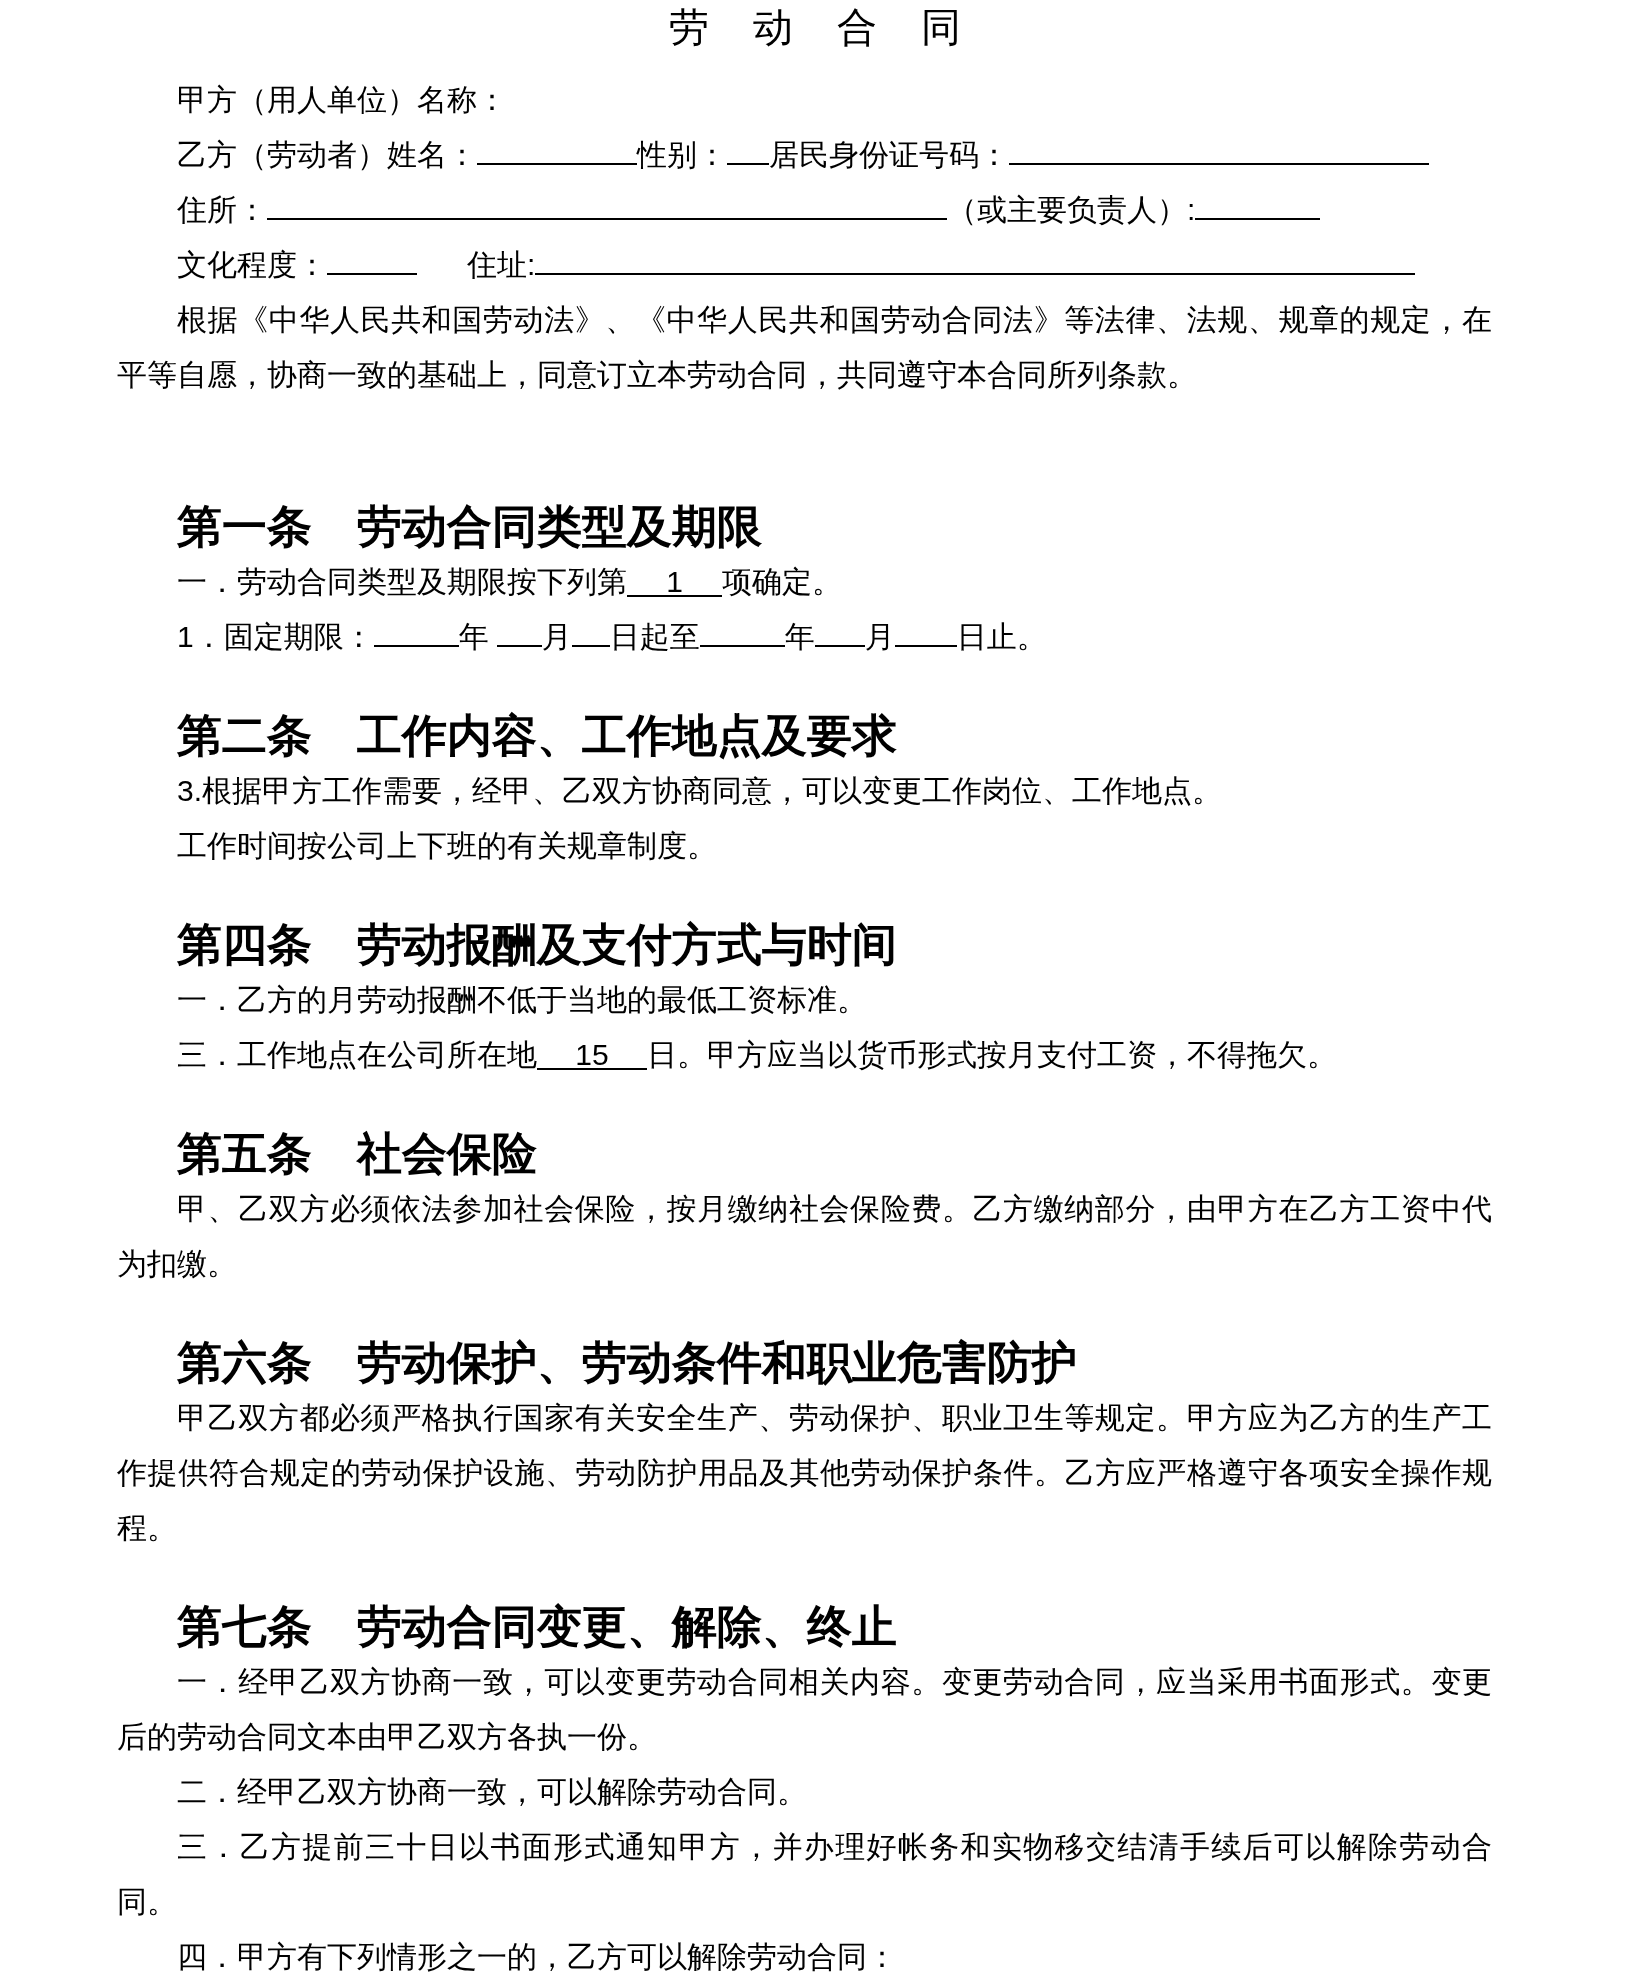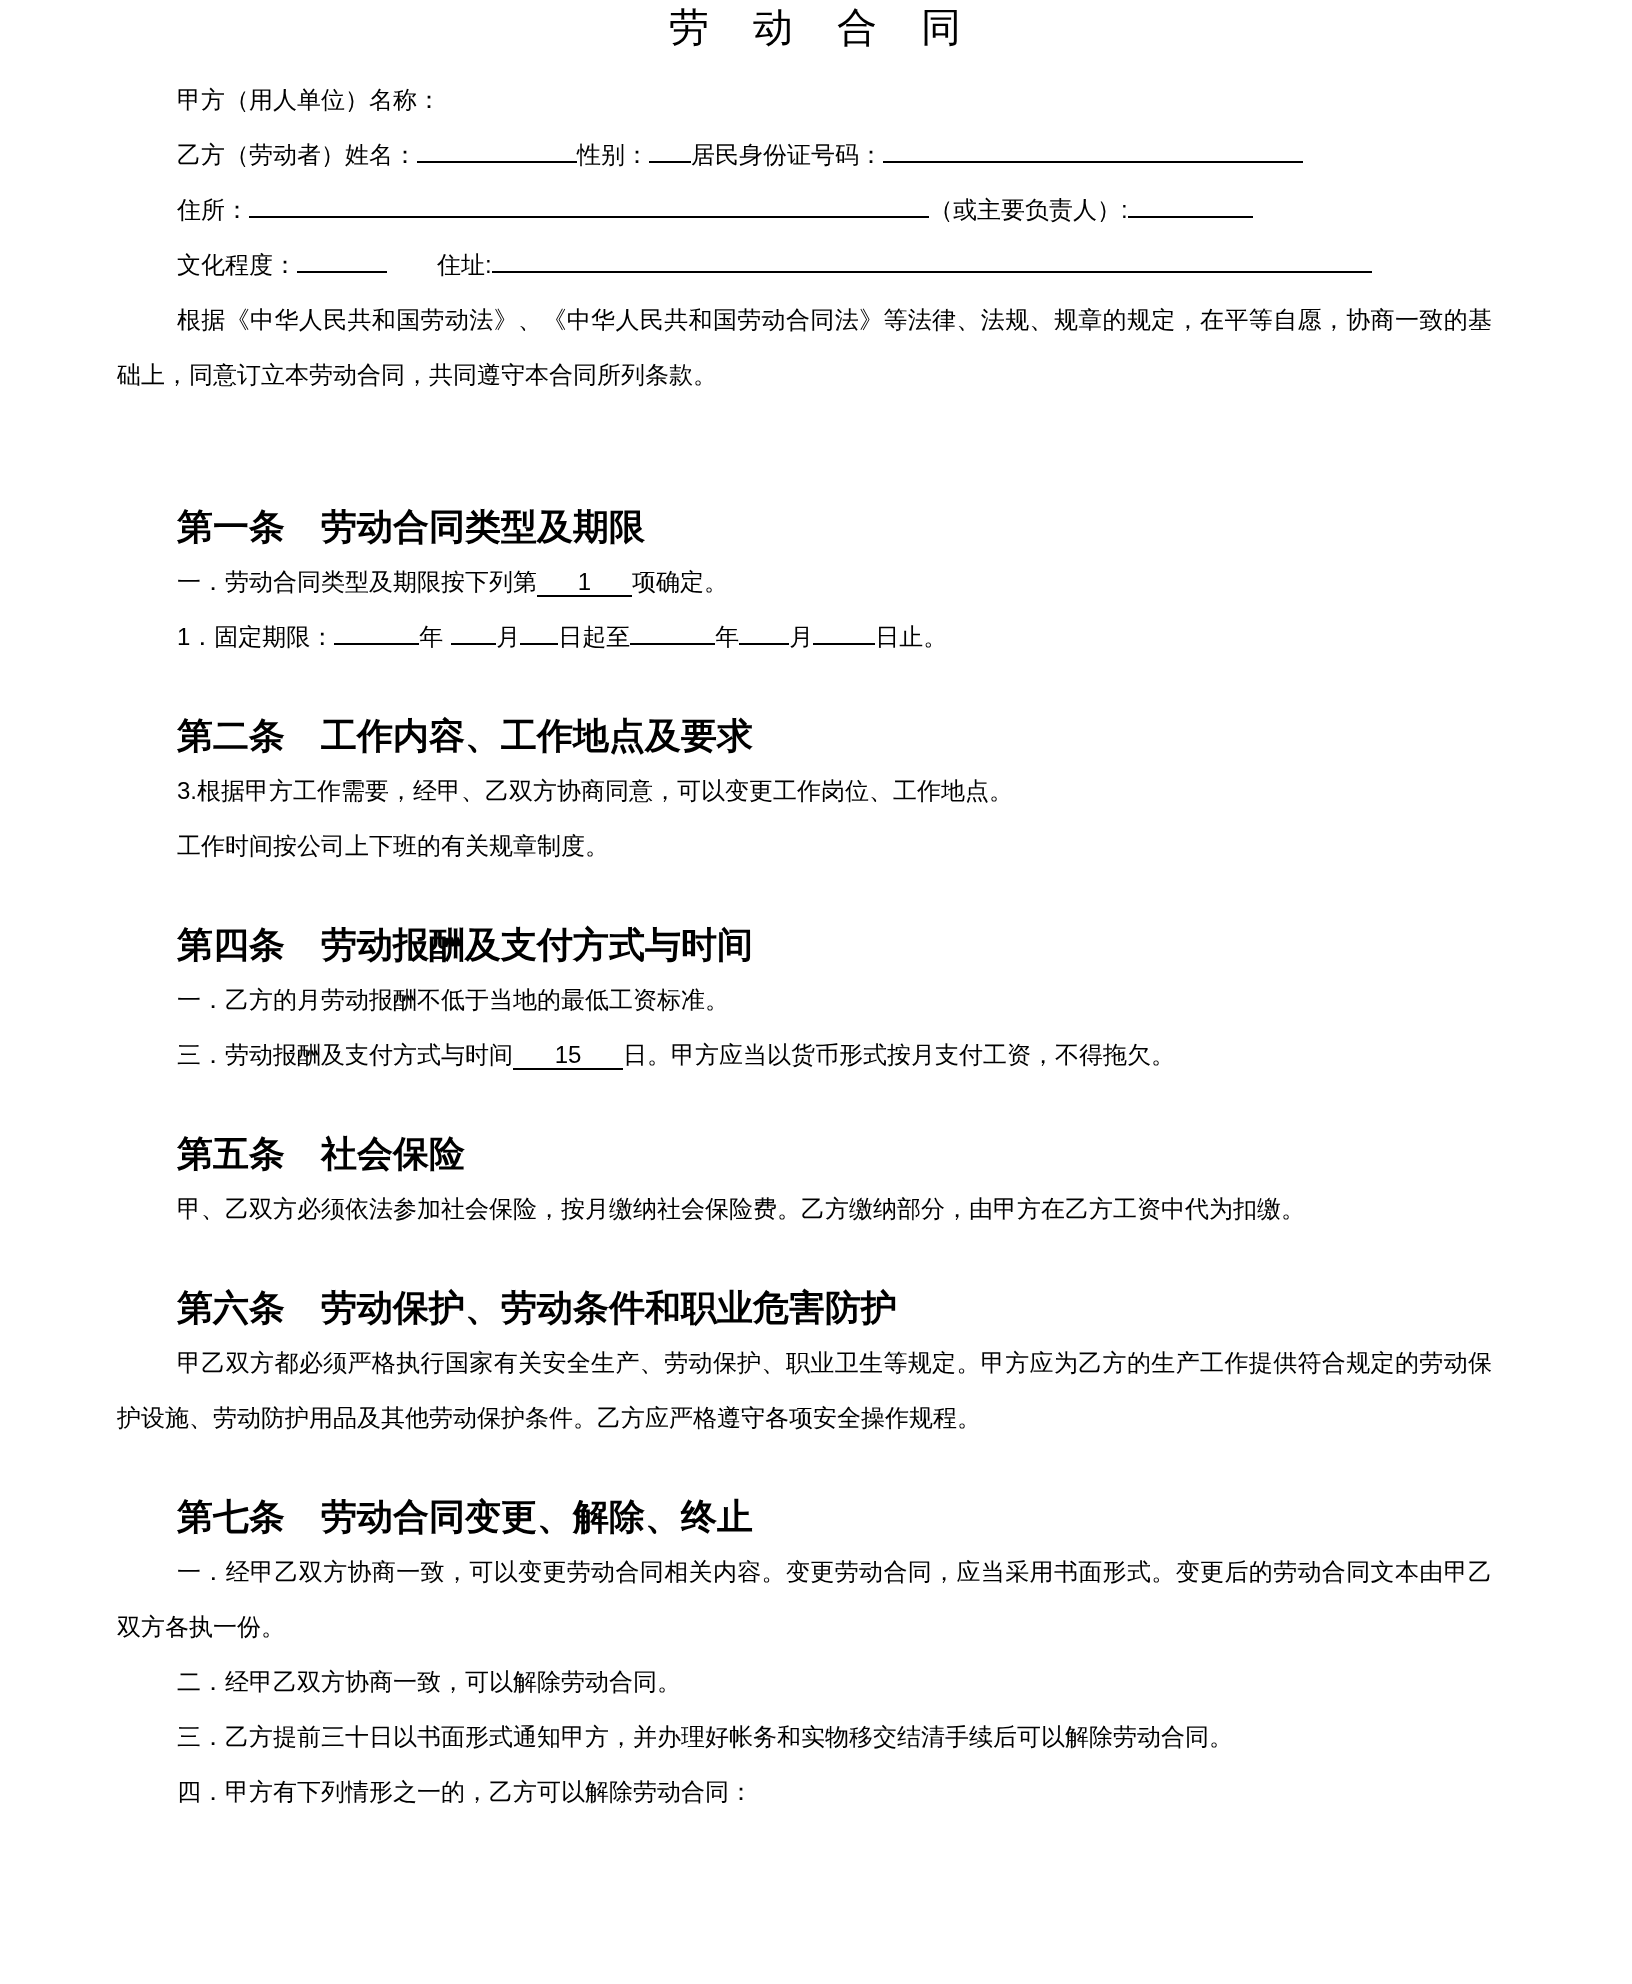--- a/index.html
+++ b/index.html
@@ -21,21 +21,21 @@
   .doc-title {
     text-align: center;
     font-family: "Liberation Serif", serif;
     font-weight: normal;
     font-size: 40px;
     line-height: 55px;
     letter-spacing: 2px;
   }
   .content {
     margin: 17px 140px 0 117px;
-    font-size: 24px;
+    font-size: 30px;
     line-height: 55px;
   }
   .line, .para, .heading {
     text-align: justify;
     text-justify: inter-ideograph;
   }
   .indent { text-indent: 60px; }
   .para { text-indent: 60px; }
   .heading { font-weight: bold; text-indent: 60px; margin-top: 44px; }
   .gap { height: 53px; }
@@ -110,21 +110,21 @@
     </p>
 
     <h2 class="heading">第二条　工作内容、工作地点及要求</h2>
     <p class="para">3.根据甲方工作需要，经甲、乙双方协商同意，可以变更工作岗位、工作地点。</p>
 
     <p class="para">工作时间按公司上下班的有关规章制度。</p>
 
     <h2 class="heading">第四条　劳动报酬及支付方式与时间</h2>
     <p class="para">一．乙方的月劳动报酬不低于当地的最低工资标准。</p>
     <p class="para">
-      <span>三．劳动报酬及支付方式与时间</span><span class="blank w-payday">15</span><span>日。甲方应当以货币形式按月支付工资，不得拖欠。</span>
+      <span>三．工作地点在公司所在地</span><span class="blank w-payday">15</span><span>日。甲方应当以货币形式按月支付工资，不得拖欠。</span>
     </p>
 
     <h2 class="heading">第五条　社会保险</h2>
     <p class="para">甲、乙双方必须依法参加社会保险，按月缴纳社会保险费。乙方缴纳部分，由甲方在乙方工资中代为扣缴。</p>
 
     <h2 class="heading">第六条　劳动保护、劳动条件和职业危害防护</h2>
     <p class="para">甲乙双方都必须严格执行国家有关安全生产、劳动保护、职业卫生等规定。甲方应为乙方的生产工作提供符合规定的劳动保护设施、劳动防护用品及其他劳动保护条件。乙方应严格遵守各项安全操作规程。</p>
 
     <h2 class="heading">第七条　劳动合同变更、解除、终止</h2>
     <p class="para">一．经甲乙双方协商一致，可以变更劳动合同相关内容。变更劳动合同，应当采用书面形式。变更后的劳动合同文本由甲乙双方各执一份。</p>

